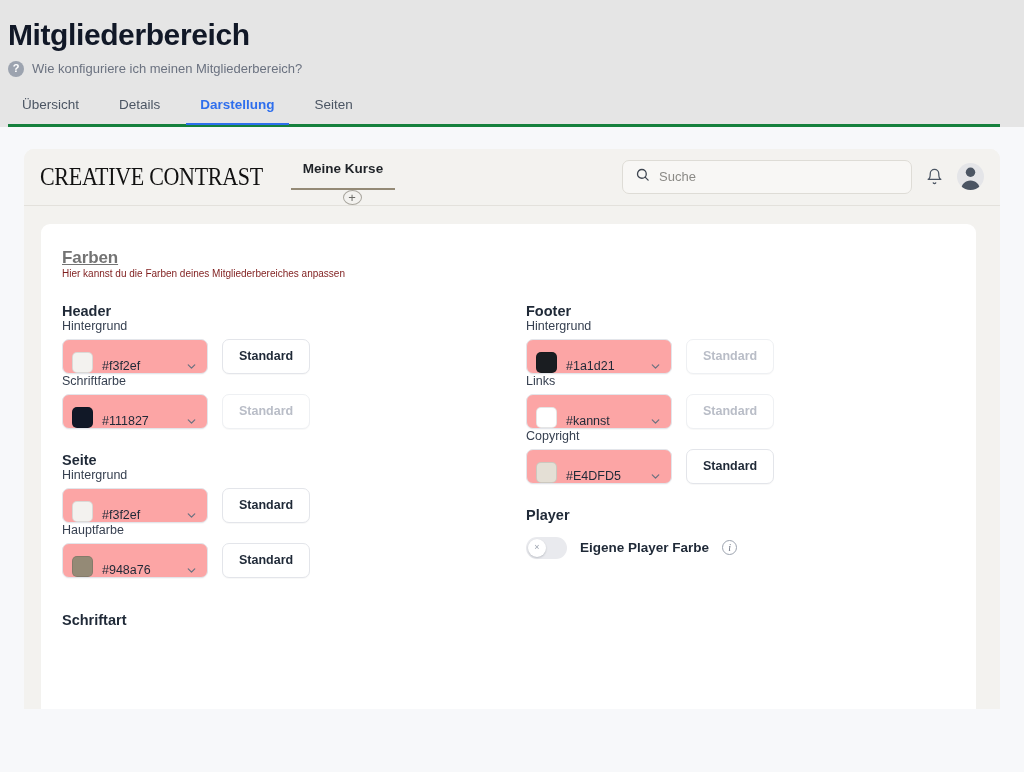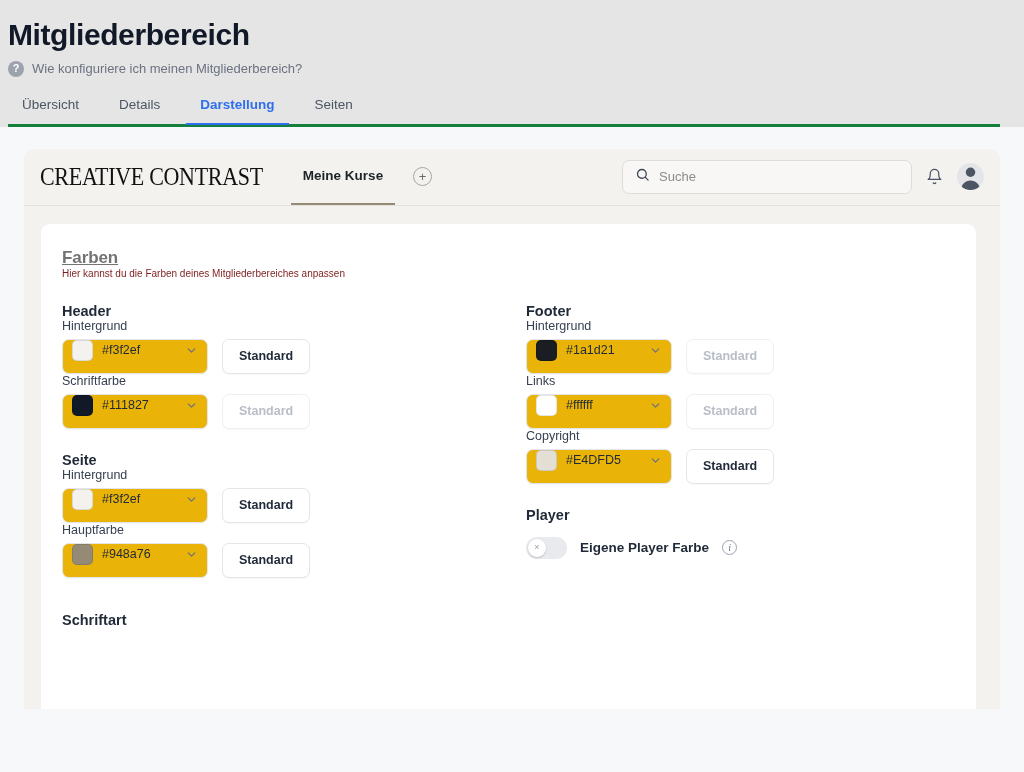--- a/index.html
+++ b/index.html
@@ -111,20 +111,21 @@
     margin-right: 28px;
     white-space: nowrap;
     transform: scaleY(1.12);
   }
 
   .site-nav {
     display: flex;
     align-items: center;
     gap: 0;
     height: 100%;
+    flex-direction: column;
   }
 
   .site-nav-item {
     font-size: 13.5px;
     color: #6b6a66;
     padding: 0 12px;
     height: 100%;
     display: flex;
     align-items: center;
     border-bottom: 2px solid transparent;
@@ -244,24 +245,24 @@
     display: flex;
     align-items: center;
     gap: 14px;
   }
 
   .color-select {
     width: 146px;
     height: 35px;
     border: 1px solid #e3e5ea;
     border-radius: 7px;
-    background: #eab308;
-    display: flex;
-    align-items: center;
-    padding: 0 9px 12px 9px;
+    background: #fca5a5;
+    display: flex;
+    align-items: flex-end;
+    padding: 0 9px 0 9px;
     gap: 9px;
     cursor: pointer;
     box-shadow: 0 1px 1px rgba(16,24,40,0.03);
   }
 
   .swatch {
     width: 21px;
     height: 21px;
     border-radius: 5px;
     border: 1px solid rgba(0,0,0,0.10);
@@ -501,21 +502,21 @@
                 </svg>
             </span>
           </div>
           <button class="btn disabled">Standard</button>
         </div>
 
         <div class="field-label">Links</div>
         <div class="field-row">
           <div class="color-select">
             <span class="swatch" style="background:#ffffff"></span>
-            <span class="hexval">#ffffff</span>
+            <span class="hexval">#kannst</span>
             <span class="chev">
               <svg width="13" height="13" viewBox="0 0 24 24" fill="none" stroke="#6b7280" stroke-width="2.3" stroke-linecap="round" stroke-linejoin="round">
                   <polyline points="6 9 12 15 18 9"></polyline>
                 </svg>
             </span>
           </div>
           <button class="btn disabled">Standard</button>
         </div>
 
         <div class="field-label">Copyright</div>

